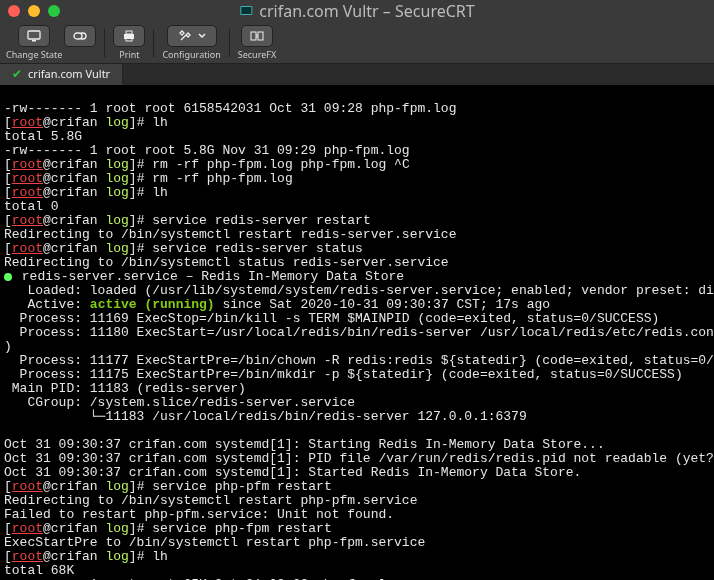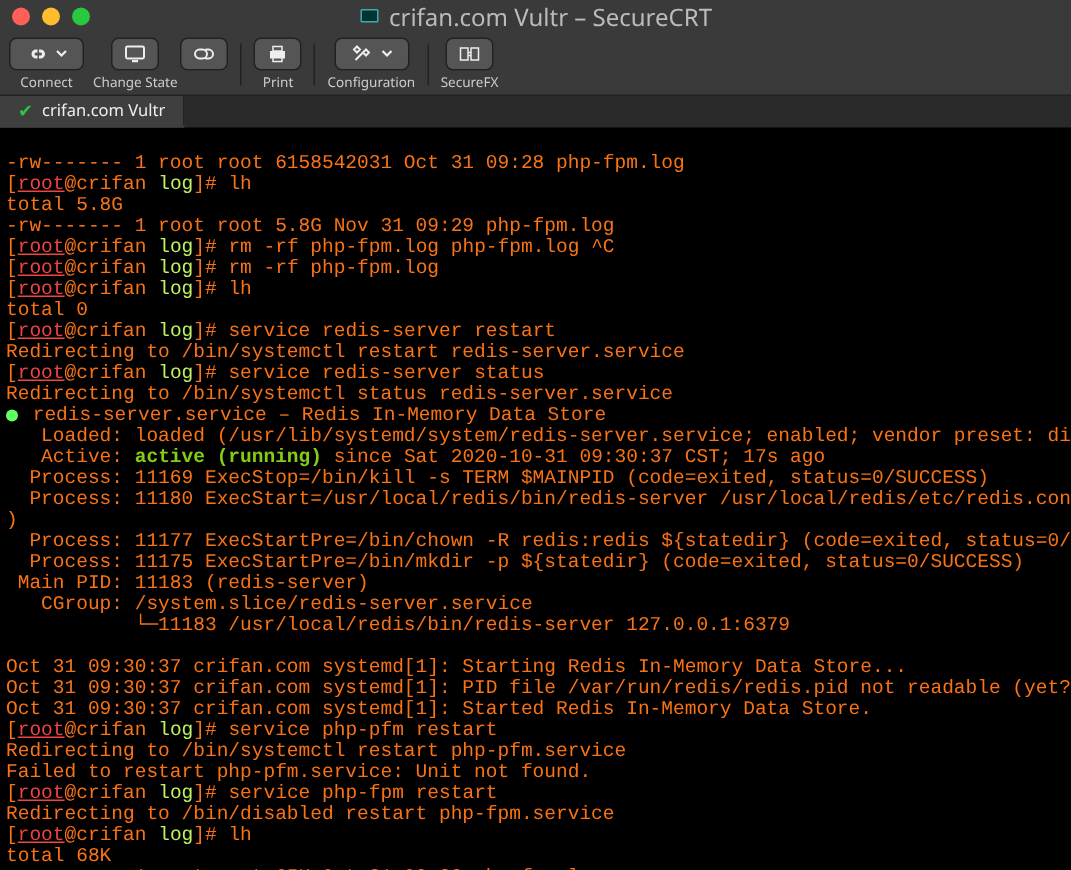--- a/index.html
+++ b/index.html
@@ -108,21 +108,21 @@
     background: #000;
     color: #fff;
     padding: 2px 4px;
     font-family: Menlo, Monaco, "Courier New", monospace;
     font-size: 13px;
     line-height: 14px;
     height: calc(580px - 22px - 42px - 22px);
     overflow: hidden;
     white-space: pre;
   }
-  .c-white { color: #f97316; }
+  .c-white { color: #e5e5e5; }
   .c-red { color: #ef4444; text-decoration: underline; }
   .c-cyan { color: #bef264; }
   .c-bgreen { color: #84cc16; font-weight: bold; }
   .bullet {
     display: inline-block;
     width: 8px; height: 8px;
     background: #5fff5f;
     border-radius: 50%;
     vertical-align: middle;
     margin-right: 2px;
@@ -143,31 +143,20 @@
       <svg width="14" height="14" viewBox="0 0 14 14">
           <rect x="1" y="2" width="12" height="9" rx="1" fill="#4aa"></rect>
           <rect x="2" y="3" width="10" height="7" fill="#033"></rect>
         </svg>
     </span>
     <span>crifan.com Vultr – SecureCRT</span>
   </div>
 </div>
 
 <div class="toolbar">
-  <div class="tb-item">
-    <div class="tb-btn split">
-      <svg width="16" height="14" viewBox="0 0 16 14">
-          <path d="M4 7a3 3 0 013-3h1v2H7a1 1 0 100 2h1v2H7a3 3 0 01-3-3zm5-3h1a3 3 0 010 6h-1V8h1a1 1 0 100-2h-1V4z" fill="#eee"></path>
-        </svg>
-      <svg width="8" height="6" viewBox="0 0 8 6">
-          <path d="M1 1l3 3 3-3" stroke="#eee" stroke-width="1.5" fill="none"></path>
-        </svg>
-    </div>
-    <span class="tb-label">Connect</span>
-  </div>
   <div class="tb-item">
     <div class="tb-btn">
       <svg width="16" height="14" viewBox="0 0 16 14">
           <rect x="2" y="2" width="12" height="8" rx="1" fill="none" stroke="#eee" stroke-width="1.3"></rect>
           <rect x="6" y="11" width="4" height="1.5" fill="#eee"></rect>
         </svg>
     </div>
     <span class="tb-label">Change State</span>
   </div>
   <div class="tb-item" style="margin-left:-4px;">
@@ -246,17 +235,17 @@
 <span class="c-white">   CGroup: /system.slice/redis-server.service</span>
 <span class="c-white">           └─11183 /usr/local/redis/bin/redis-server 127.0.0.1:6379</span>
 <span class="c-white"></span>
 <span class="c-white">Oct 31 09:30:37 crifan.com systemd[1]: Starting Redis In-Memory Data Store...</span>
 <span class="c-white">Oct 31 09:30:37 crifan.com systemd[1]: PID file /var/run/redis/redis.pid not readable (yet?) after start.</span>
 <span class="c-white">Oct 31 09:30:37 crifan.com systemd[1]: Started Redis In-Memory Data Store.</span>
 <span class="c-white">[</span><span class="c-red">root</span><span class="c-white">@crifan </span><span class="c-cyan">log</span><span class="c-white">]# service php-pfm restart</span>
 <span class="c-white">Redirecting to /bin/systemctl restart php-pfm.service</span>
 <span class="c-white">Failed to restart php-pfm.service: Unit not found.</span>
 <span class="c-white">[</span><span class="c-red">root</span><span class="c-white">@crifan </span><span class="c-cyan">log</span><span class="c-white">]# service php-fpm restart</span>
-<span class="c-white">Redirecting to /bin/disabled restart php-fpm.service</span>
+<span class="c-white">ExecStartPre to /bin/systemctl restart php-fpm.service</span>
 <span class="c-white">[</span><span class="c-red">root</span><span class="c-white">@crifan </span><span class="c-cyan">log</span><span class="c-white">]# lh</span>
 <span class="c-white">total 68K</span>
 <span class="c-white">-rw------- 1 root root 65K Oct 31 09:32 php-fpm.log</span>
 </div>
 
 </body></html>

